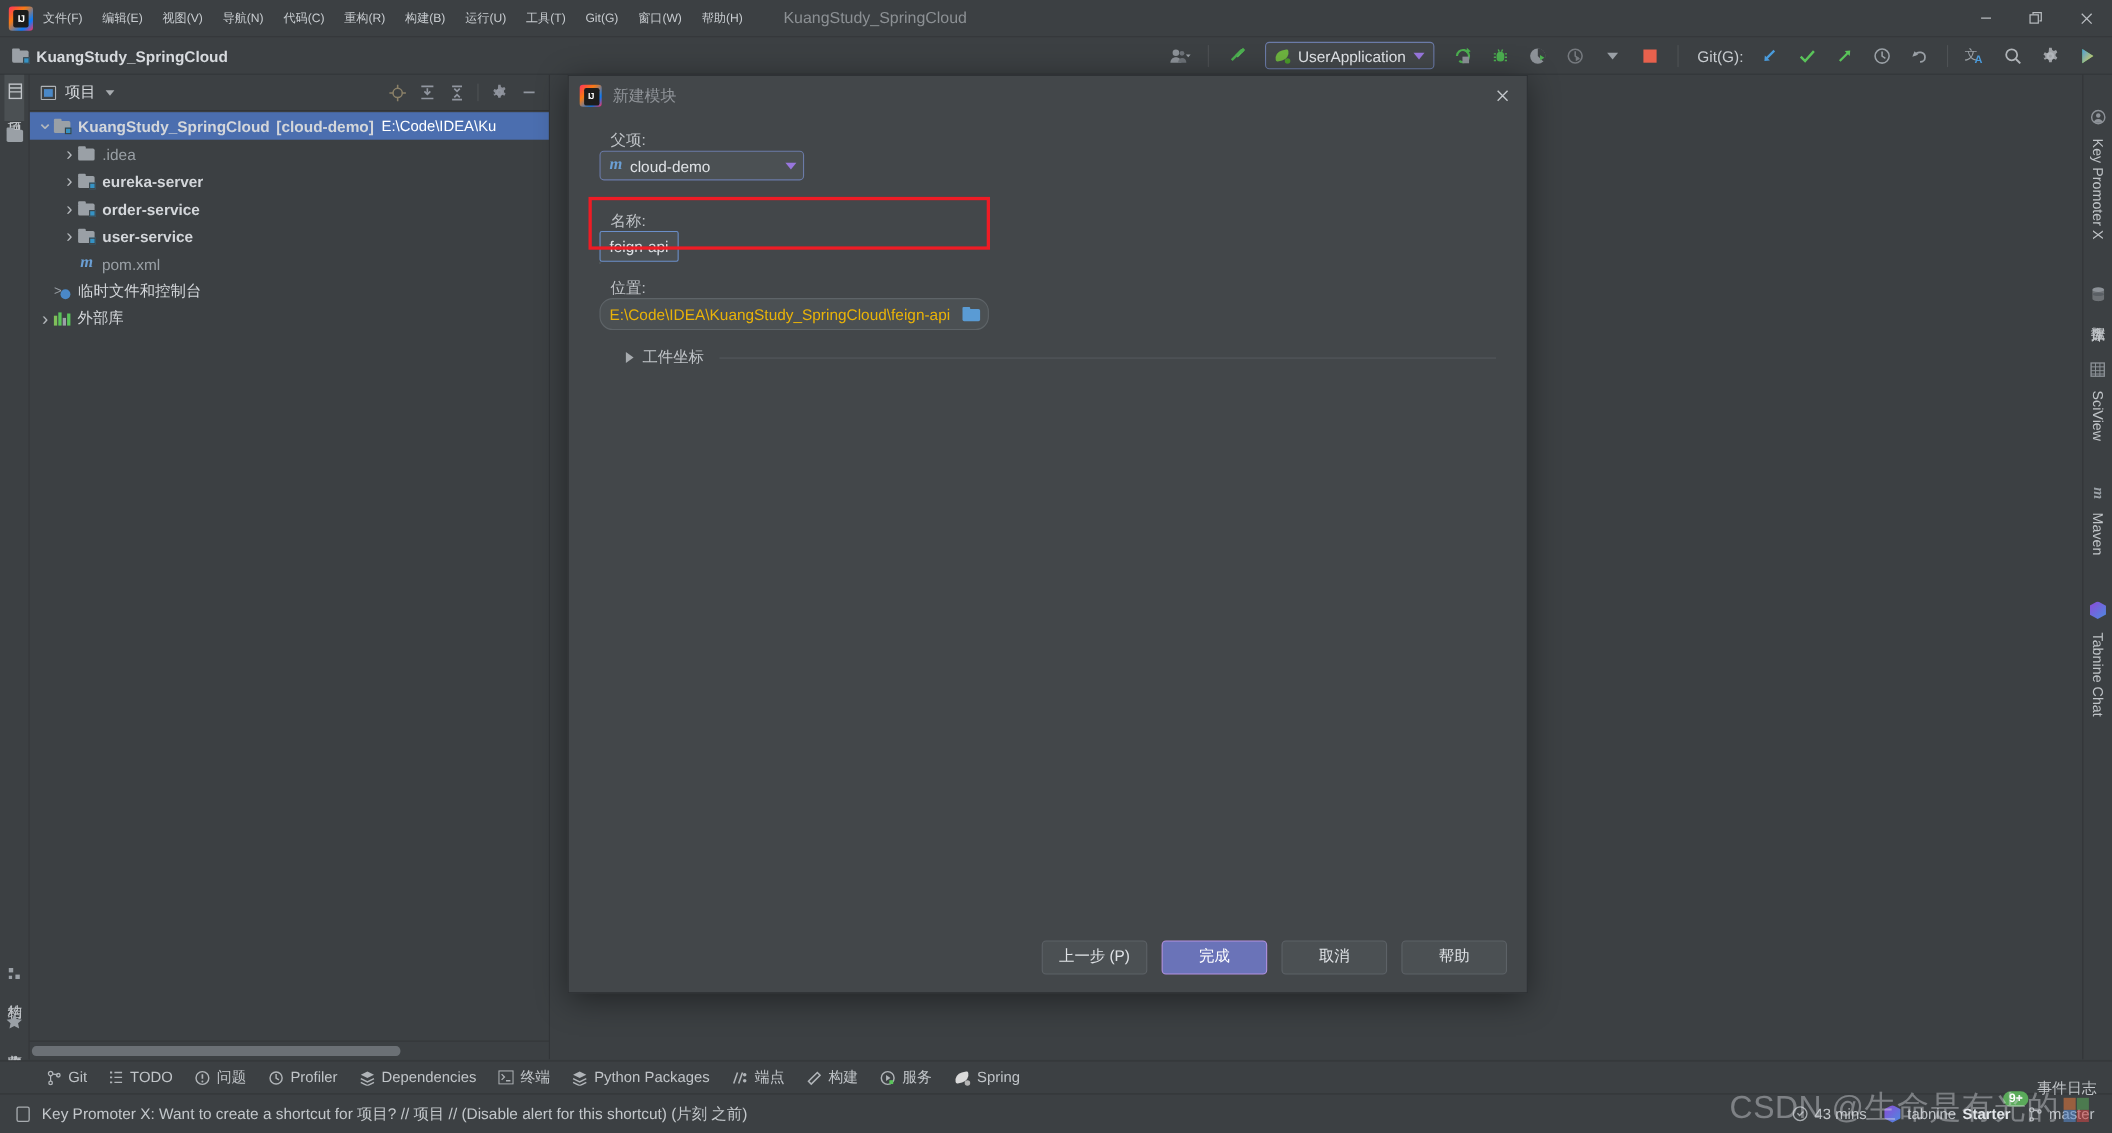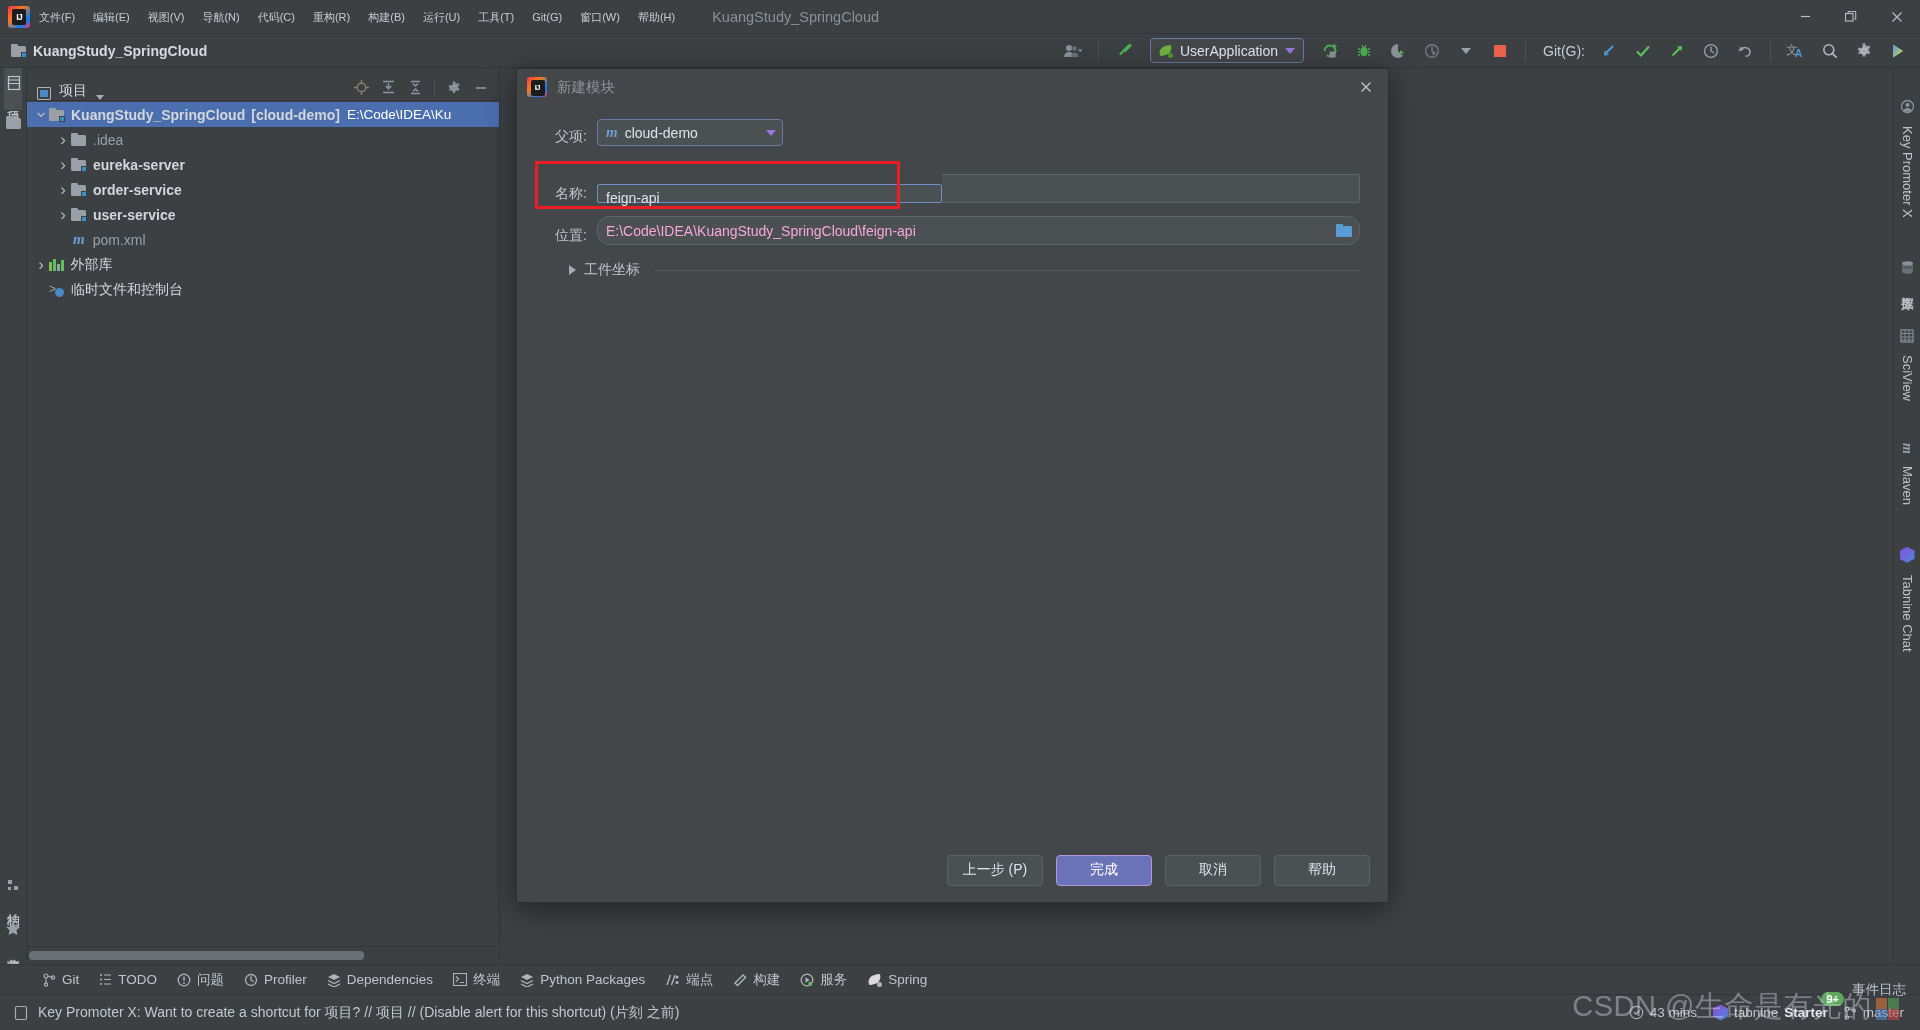--- a/index.html
+++ b/index.html
@@ -112,21 +112,21 @@
   .vtab.active { background:#4b5053; }
   .strip-bottom { margin-top:auto; display:flex; flex-direction:column; align-items:center; padding-bottom:10px; }
 
   
   .projpanel {
     position:absolute; left:27px; top:68px; width:473px; height:895px;
     background:#3c4043; border-right:1px solid #323538;
     display:flex; flex-direction:column;
   }
   .pp-head {
-    height:33px; display:flex; align-items:flex-end; padding:0 6px 0 10px;
+    height:33px; display:flex; align-items:center; padding:0 6px 0 10px;
     border-bottom:1px solid #323538; flex:none;
   }
   .pp-title { font-size:14px; color:#d5d8dc; margin-left:8px; }
   .blue-sq {
     width:14px;height:13px;border:1.6px solid #b0b4b8; border-radius:1px;
     display:flex;align-items:center;justify-content:center; flex:none;
   }
   .blue-sq i { display:block; width:8px;height:7px; background:#4a88c7; }
   .pp-caret { width:0;height:0;border-left:4.5px solid transparent;border-right:4.5px solid transparent;border-top:5px solid #a7abaf; margin-left:9px;}
   .pp-tools { margin-left:auto; display:flex; align-items:center; gap:2px; }
@@ -178,31 +178,31 @@
     position:absolute; left:516px; top:68px; width:873px; height:835px;
     background:#43474a; border:1px solid #2d3033;
     box-shadow: 0 6px 28px rgba(0,0,0,.45);
     display:flex; flex-direction:column;
   }
   .dlg-head { height:36px; display:flex; align-items:center; padding:0 8px 0 10px; flex:none; }
   .dlg-title { font-size:14.5px; color:#8f9398; margin-left:10px; }
   .dlg-close { margin-left:auto; width:28px;height:28px; display:flex;align-items:center;justify-content:center; color:#c2c6ca; font-size:16px; }
   .dlg-body { flex:1; padding: 14px 28px 0 28px; position:relative; }
 
-  .frow { display:flex; align-items:flex-end; margin-bottom:7px; position:relative; }
+  .frow { display:flex; align-items:flex-start; margin-bottom:7px; position:relative;flex-direction:column; }
   .flabel { width:42px; font-size:14px; color:#c0c4c8; text-align:right; margin-right:10px; flex:none; }
   .combo {
     display:flex; align-items:center; gap:7px; height:27px; padding:0 6px 0 8px;
     border:1px solid #6b7ba8; border-radius:4px; background:#4b5053;
     font-size:14px; color:#dfe2e6; min-width:186px;
   }
   .combo .caret-d { margin-left:auto; }
   .tinput {
     flex:1; height:29px; background:#4b5053; border:1px solid #5e6468;
-    color:#f9a8d4; font-size:14px; padding:0 8px; border-radius:12px;
+    color:#eab308; font-size:14px; padding:0 8px; border-radius:12px;
     font-family:"Liberation Sans", sans-serif; outline:none;
   }
   .name-field-box {
     flex:1; height:19px; background:#4b5053; border:1px solid #6b8fc9;
     color:#dfe2e6; font-size:14px; padding:5px 8px; border-radius:2px;
     max-width: 345px;
   }
   .redbox {
     position:absolute; left:-10px; top:-13px; width:365px; height:48px;
     border:3px solid #ee1c25; pointer-events:none;
@@ -554,36 +554,36 @@
         <span class="lbl bold">user-service</span>
       </div>
 
       <div class="row">
         <span class="arrow" style="margin-left:28px"></span>
         <span class="mvn-m" style="margin-right:8px;margin-left:2px">m</span>
         <span class="lbl dim">pom.xml</span>
       </div>
 
       <div class="row">
+        <span class="arrow" style="margin-left:6px"></span>
+        <span class="scratch-ico" style="margin-right:7px">
+            <i></i>
+          </span>
+        <span class="lbl">临时文件和控制台</span>
+      </div>
+
+      <div class="row">
         <span class="arrow right" style="margin-left:6px"></span>
         <span class="lib-ico" style="margin-right:7px">
           <b style="height:9px;background:#7fbf5a"></b>
             <b style="height:12px;background:#5ac45a"></b>
           <b style="height:7px;background:#9aa0a6"></b>
             <b style="height:11px;background:#5ac45a"></b>
         </span>
         <span class="lbl">外部库</span>
-      </div>
-
-      <div class="row">
-        <span class="arrow" style="margin-left:6px"></span>
-        <span class="scratch-ico" style="margin-right:7px">
-            <i></i>
-          </span>
-        <span class="lbl">临时文件和控制台</span>
       </div>
 
     </div>
 
     <div class="hscroll-wrap">
       <div class="hscroll"></div>
     </div>
   </div>
 
   <div class="editor"></div>

